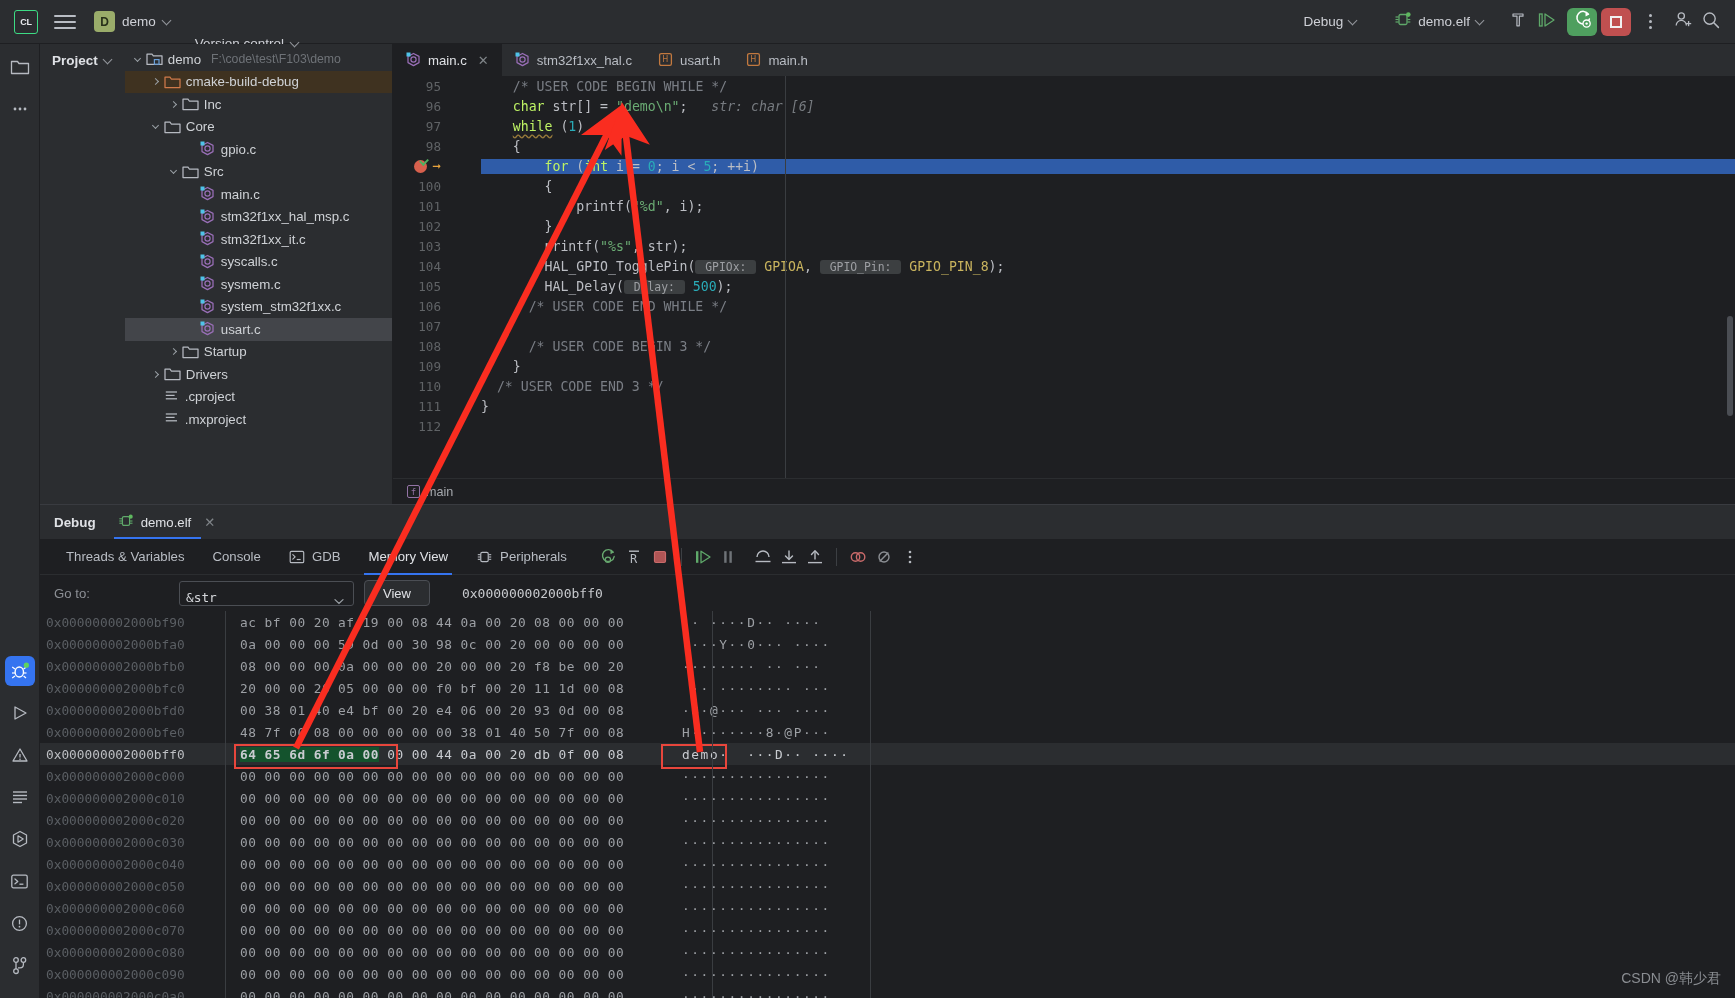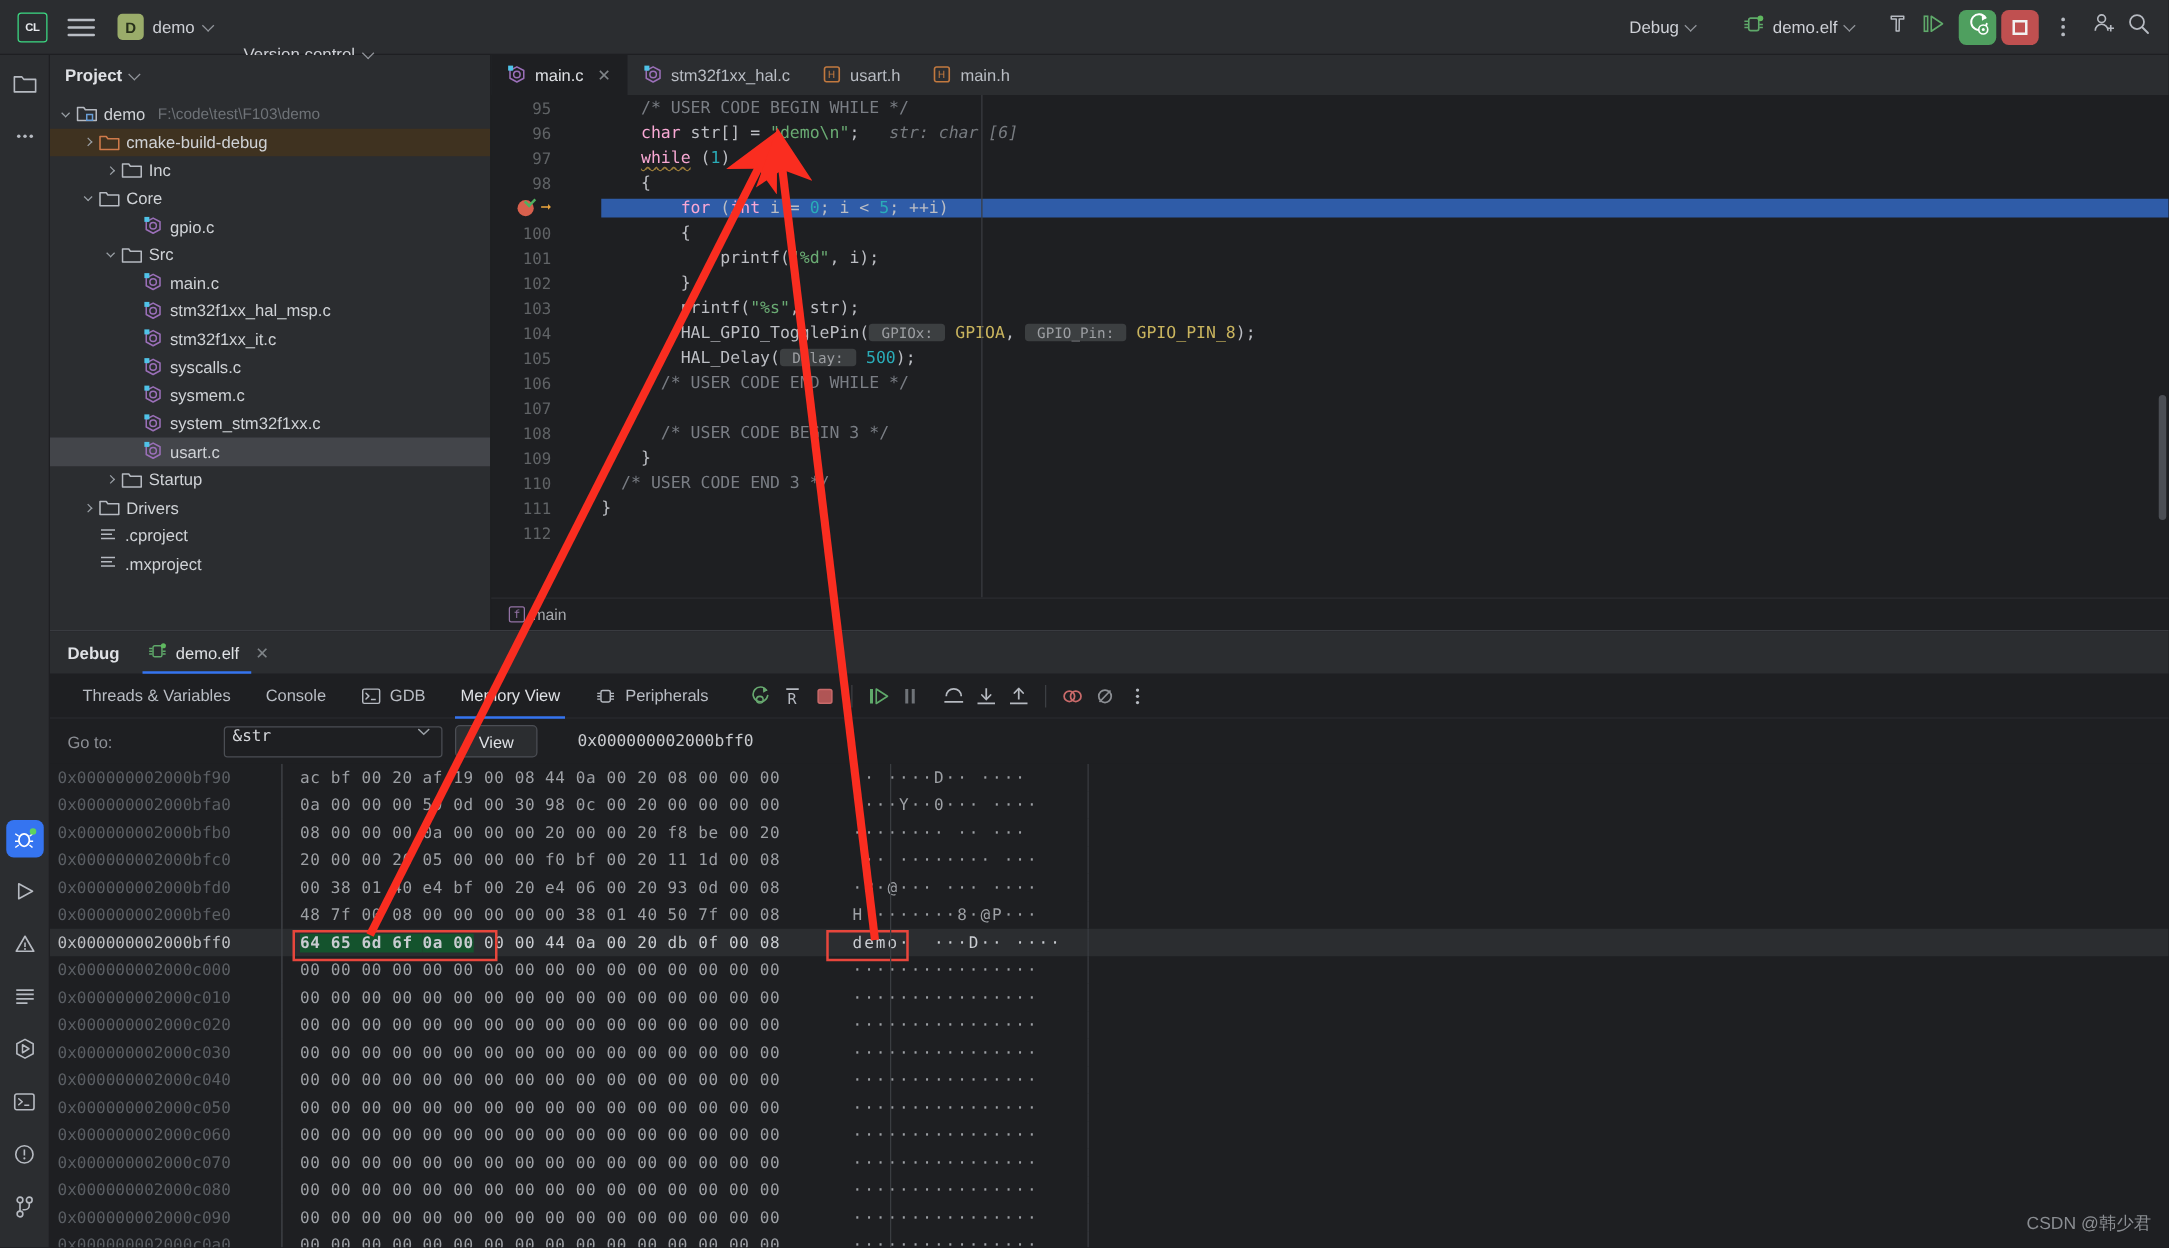--- a/index.html
+++ b/index.html
@@ -71,21 +71,21 @@
   }
   .rail-ic { width: 30px; height: 30px; margin-bottom: 12px; display:flex; align-items:center; justify-content:center; cursor:pointer; border-radius:6px; position:relative;}
   .rail-ic.active { background: #3574f0; }
   .rail-bottom { margin-top: auto; padding-bottom: 6px; display:flex; flex-direction:column; align-items:center; }
 
   
   .main-col { flex: 1 1 auto; display: flex; flex-direction: column; min-width: 0; }
   .upper-wrap { height: 460px; flex: 0 0 460px; display: flex; min-height:0; }
 
   
-  .proj-panel { width: 353px; flex: 0 0 353px; background: #2b2d30; display: flex; flex-direction: column; border-right:1px solid #1e1f22;}
+  .proj-panel { width: 353px; flex: 0 0 353px; background: #2b2d30; display: flex; flex-direction: row; border-right:1px solid #1e1f22;}
   .proj-head { height: 32px; display:flex; align-items:center; padding: 0 12px; gap:6px; cursor:pointer;}
   .proj-head span { font-size: 13.5px; font-weight: 600; color: #dfe1e5;}
   .tree { flex:1 1 auto; overflow:hidden; padding-top:4px; font-size: 13.3px; }
   .trow { display:flex; align-items:center; height:22.5px; padding-left:6px; white-space:nowrap; cursor:pointer; }
   .trow.sel { background: #43454a; }
   .trow.build { background: #3f3220; }
   .arrow { width: 15px; flex:0 0 15px; display:flex; align-items:center; justify-content:center; }
   .arrow i { display:block; width:5px; height:5px; border-right:1.3px solid #9aa0a6; border-bottom:1.3px solid #9aa0a6; transform: rotate(-45deg); position:relative; left:-1px;}
   .arrow.down i { transform: rotate(45deg); top:-1px; }
   .tlabel { color:#cfd2d6; }
@@ -101,21 +101,21 @@
   .etab .x { margin-left:4px; color:#7f8488; font-size:13px; }
   .hexic { width:15px; height:16px; flex:0 0 15px; }
 
   .code-area { flex:1 1 auto; position:relative; overflow:hidden;
                font-family:"DejaVu Sans Mono", monospace; font-size:13.2px; }
   .codeline { display:flex; height:20px; align-items:center; white-space:pre; }
   .gut { width:58px; flex:0 0 58px; text-align:right; padding-right:10px; color:#606366; font-size:12.6px;}
   .gut2 { width:30px; flex:0 0 30px; }
   .codetxt { color:#bcbec4; }
   .cl-hl { background:#2f5ca8; }
-  .kw { color:#f9a8d4; }
+  .kw { color:#bef264; }
   .str { color:#6aab73; }
   .num { color:#2aacb8; }
   .cmt { color:#7a7e85; }
   .hint { color:#777b80; font-style:italic; }
   .param { background:#3c3f41; color:#9d9fa3; border-radius:3px; padding:0 3px; font-size:11.4px; }
   .macro { color:#c9b45e; }
   .while-u { text-decoration: underline wavy #9a7b3a; text-underline-offset:3px; }
   .bp { width:13px; height:13px; border-radius:50%; background:#d8604d; position:relative;}
   .bp::after { content:''; position:absolute; right:-1px; top:-2px; width:6px; height:4px;
                border-left:2px solid #50b060; border-bottom:2px solid #50b060; transform:rotate(-45deg); }
@@ -140,21 +140,21 @@
   .dt { font-size:13.2px; color:#b9bdc4; padding:0 14px; height:36px; display:flex; align-items:center; gap:7px;
         cursor:pointer; position:relative;}
   .dt.active { color:#dfe1e5; }
   .dt.active::after { content:''; position:absolute; left:10px; right:10px; bottom:0; height:2px; background:#3574f0;}
   .dsep { width:1px; height:18px; background:#3c3f43; margin:0 8px; }
   .dicon { width:26px; height:26px; display:flex; align-items:center; justify-content:center; cursor:pointer; border-radius:4px; }
 
   .goto-bar { height:36px; flex:0 0 36px; display:flex; align-items:center; gap:10px; padding-left:14px; background:#1e1f22;}
   .goto-lbl { font-size:13.2px; color:#8d9096; width:115px; }
   .combo { width:175px; height:25px; border:1px solid #4b4e54; border-radius:3px; background:#1e1f22;
-           display:flex; align-items:flex-start; padding:0 6px; font-family:"DejaVu Sans Mono", monospace;
+           display:flex; align-items:flex-end; padding:0 6px; font-family:"DejaVu Sans Mono", monospace;
            font-size:12.8px; color:#d4d6da; cursor:text; }
   .combo .cv { flex:1 1 auto; }
   .combo .cd { width:16px; display:flex; align-items:center; justify-content:center; }
   .viewbtn { height:26px; padding:0 18px; border:1px solid #4b4e54; border-radius:4px; background:#2b2d30;
              font-size:13px; color:#dfe1e5; display:flex; align-items:center; cursor:pointer;}
   .addr-cur { font-family:"DejaVu Sans Mono", monospace; font-size:13px; color:#c8cace; margin-left:22px;}
 
   
   .memwrap { flex:1 1 auto; overflow:hidden; position:relative; }
   .memrow { display:flex; height:22px; align-items:center;

